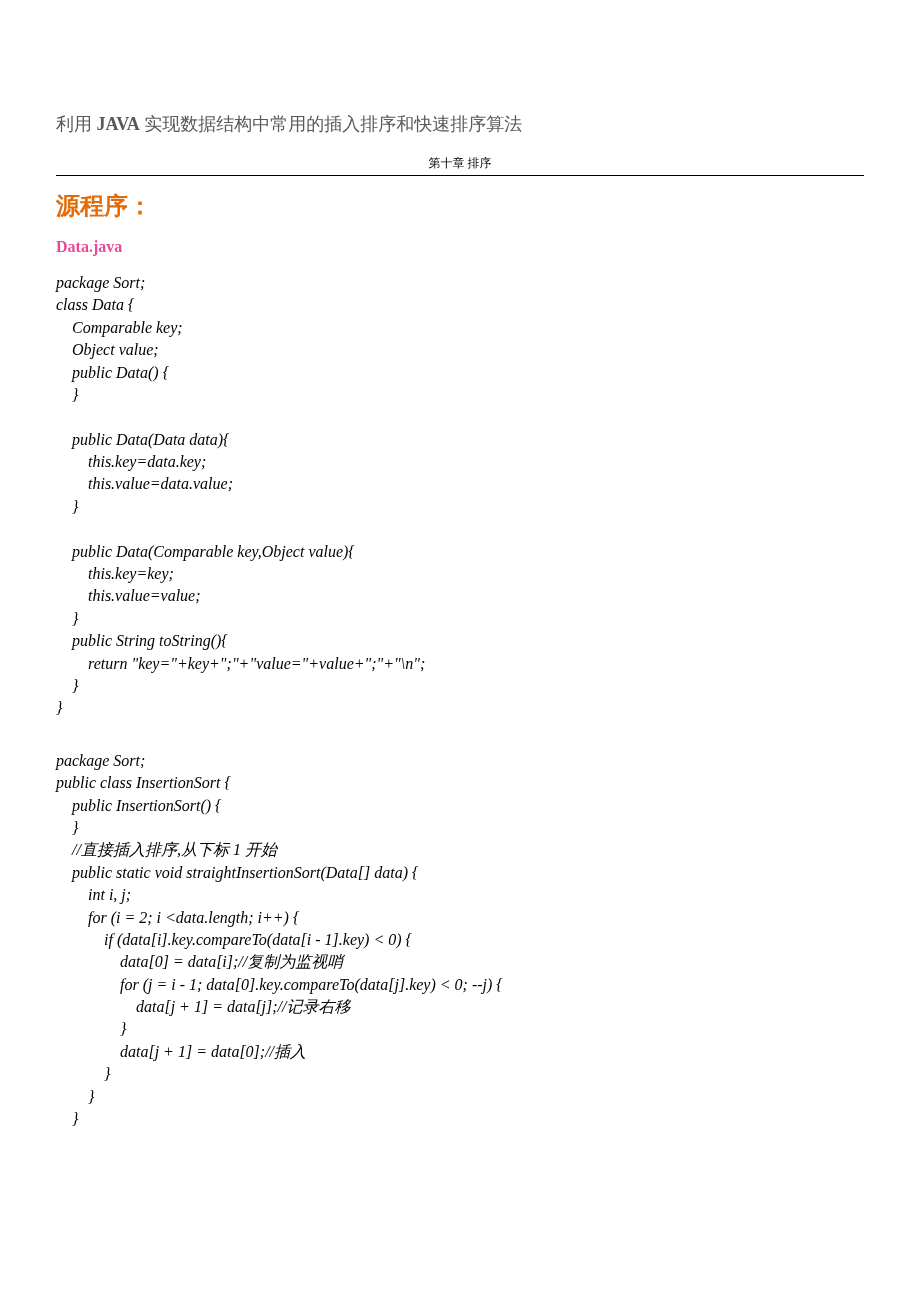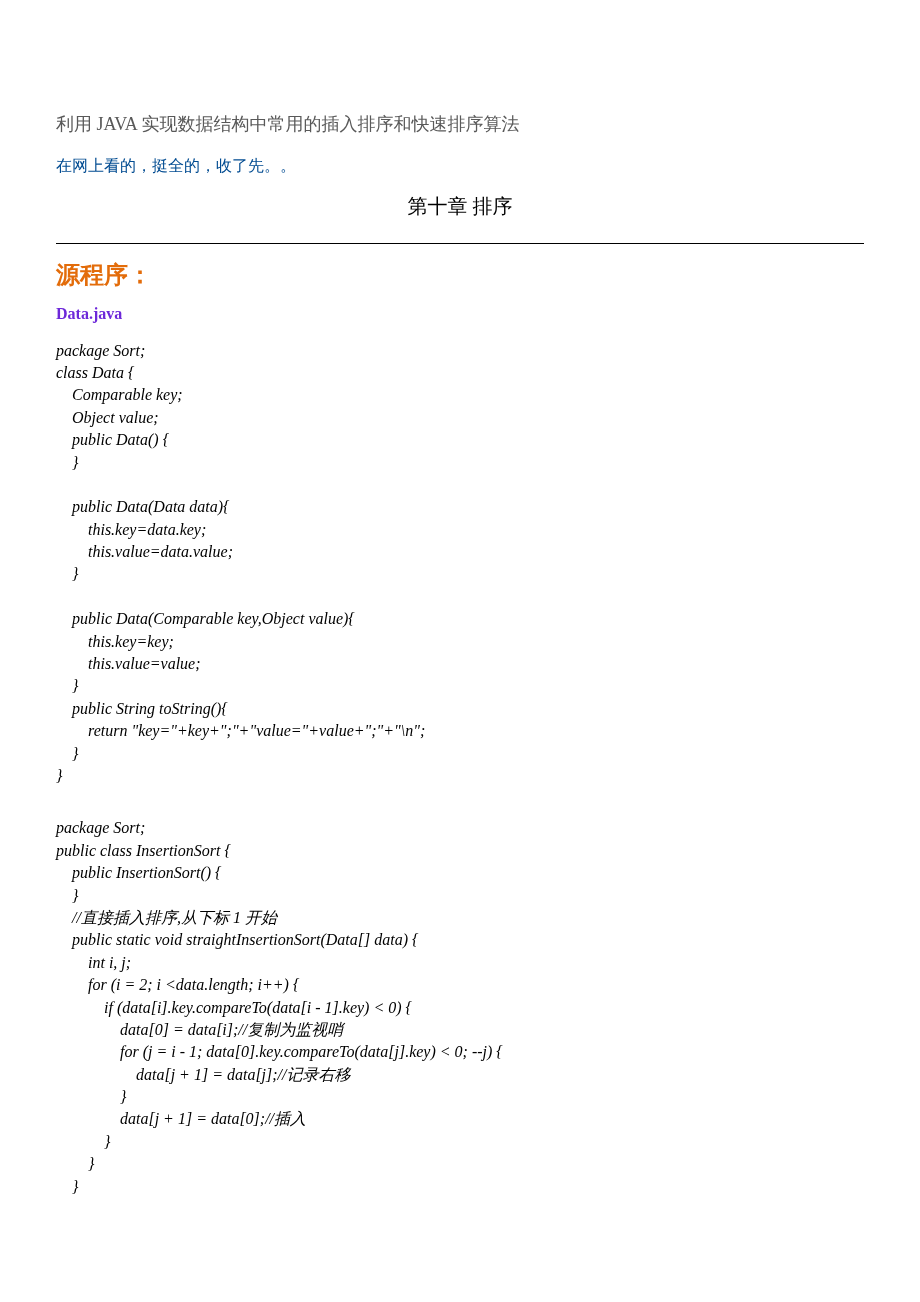--- a/index.html
+++ b/index.html
@@ -14,44 +14,44 @@
     color: #000000;
     font-size: 16px;
     line-height: 1.4;
   }
   .title-line {
     color: #595959;
     font-size: 18px;
     margin-bottom: 18px;
   }
   .title-line .bold {
-    font-weight: normal;
+    font-weight: bold;
   }
   .blue-note {
     color: #004b91;
     font-size: 16px;
     margin-bottom: 14px;
   }
   .chapter-title {
     text-align: center;
-    font-size: 20px;
+    font-size: 12px;
     color: #000;
-    padding-bottom: 23px;
+    padding-bottom: 3px;
     border-bottom: 1.5px solid #000;
     margin-bottom: 14px;
   }
   .section-heading {
     color: #e36c0a;
     font-size: 24px;
     font-weight: bold;
-    font-family: Liberation Sans, sans-serif;
+    font-family: Liberation Serif, serif;
     margin: 12px 0 10px 0;
   }
   .file-heading {
-    color: #6d28d9;
+    color: #ec4899;
     font-size: 16px;
     font-weight: bold;
     font-family: "Times New Roman", serif;
     margin: 12px 0 14px 0;
   }
   pre.code {
     font-family: "Times New Roman", "SimSun", serif;
     font-size: 16px;
     line-height: 1.4;
     white-space: pre;
@@ -62,21 +62,20 @@
 </style>
 </head>
 <body>
 
 <div class="page">
 
   <div class="title-line">
     <span>利用 </span><span class="bold">JAVA</span><span> 实现数据结构中常用的插入排序和快速排序算法</span>
   </div>
 
-  <div class="blue-note">在网上看的，挺全的，收了先。。</div>
 
   <div class="chapter-title">第十章  排序</div>
 
   <div class="section-heading">源程序：</div>
 
   <div class="file-heading">Data.java</div>
   <pre class="code">package Sort;
 class Data {
     Comparable key;
     Object value;

